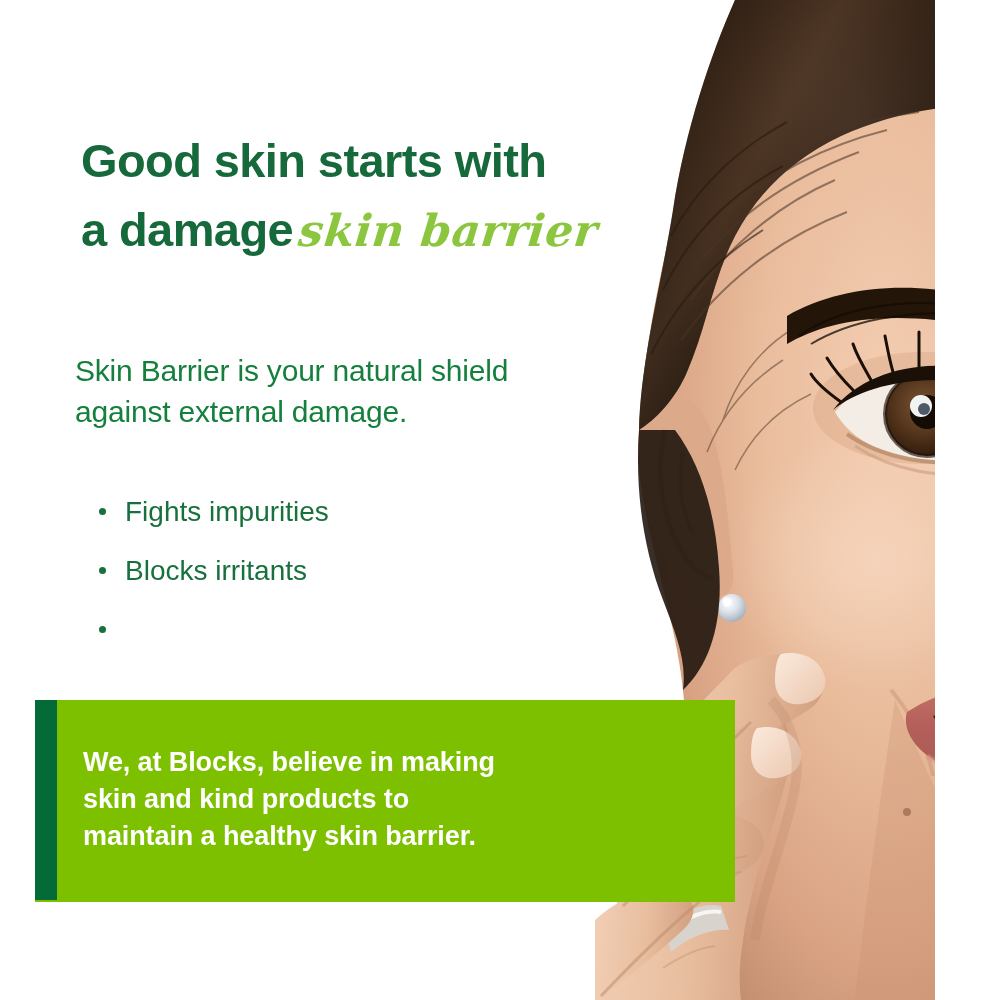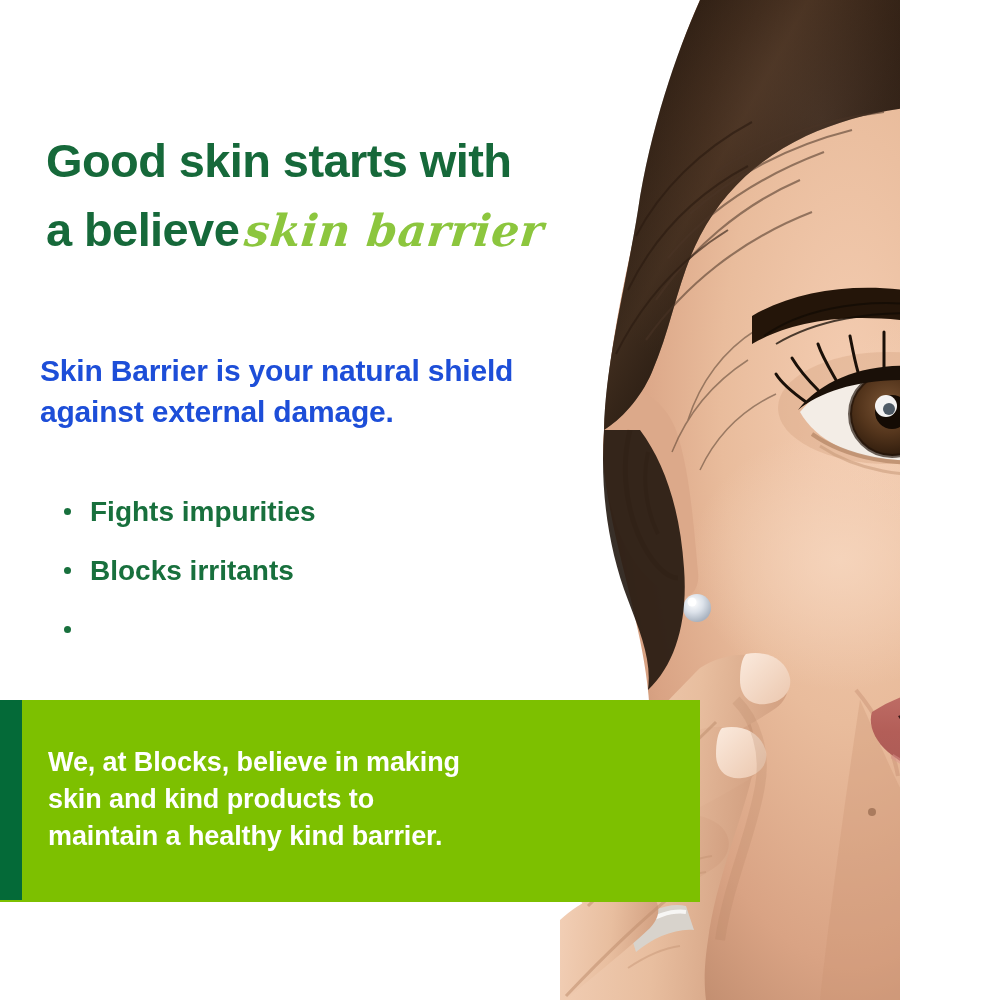--- a/index.html
+++ b/index.html
@@ -7,20 +7,21 @@
     padding: 0;
     background: #ffffff;
   }
   #ad-root {
     position: relative;
     width: 900px;
     height: 1000px;
     background: #ffffff;
     overflow: hidden;
     font-family: "Liberation Sans", sans-serif;
+    margin-left: 35px;
     -webkit-font-smoothing: antialiased;
   }
 
   
   #photo-layer {
     position: absolute;
     left: 0; top: 0;
     width: 1000px; height: 1000px;
     pointer-events: none;
   }
@@ -55,41 +56,41 @@
   
   #subhead-block {
     position: absolute;
     left: 40px;
     top: 350px;
     width: 560px;
   }
   .subhead-line {
     font-size: 30px;
     line-height: 41px;
-    font-weight: 700;
-    color: #1d4ed8;
+    font-weight: 400;
+    color: #15803d;
     letter-spacing: -0.2px;
     white-space: nowrap;
   }
 
   
   #bullet-list {
     position: absolute;
     left: 62px;
     top: 495px;
     width: 520px;
     list-style: none;
     margin: 0;
     padding: 0;
   }
   #bullet-list li {
     position: relative;
     font-size: 28px;
     line-height: 34px;
-    font-weight: 700;
+    font-weight: 400;
     color: #18703D;
     padding-left: 28px;
     margin-bottom: 25px;
     white-space: nowrap;
   }
   #bullet-list li .dot {
     position: absolute;
     left: 2px;
     top: 13px;
     width: 7px;
@@ -369,21 +370,21 @@
       </g>
 
       <path d="M736 700 C 756 720, 766 752, 760 786
                C 752 834, 728 884, 720 940" fill="none" stroke="#B07E5F" stroke-width="10" opacity="0.22"></path>
     </g>
   </svg>
 
   <div id="headline-block">
     <div class="headline-line">Good skin starts with</div>
     <div class="headline-line">
-      <span>a believe</span><span class="script-accent">skin barrier</span>
+      <span>a damage</span><span class="script-accent">skin barrier</span>
     </div>
   </div>
 
   <div id="subhead-block">
     <div class="subhead-line">Skin Barrier is your natural shield</div>
     <div class="subhead-line">against external damage.</div>
   </div>
 
   <ul id="bullet-list">
     <li>
@@ -397,16 +398,16 @@
     <li>
       <span class="dot"></span>
     </li>
   </ul>
 
   <div id="banner"></div>
   <div id="banner-stripe"></div>
   <div id="banner-text">
     <div class="banner-line">We, at Blocks, believe in making</div>
     <div class="banner-line">skin and kind products to</div>
-    <div class="banner-line">maintain a healthy kind barrier.</div>
+    <div class="banner-line">maintain a healthy skin barrier.</div>
   </div>
 
 </div>
 
 </body></html>

